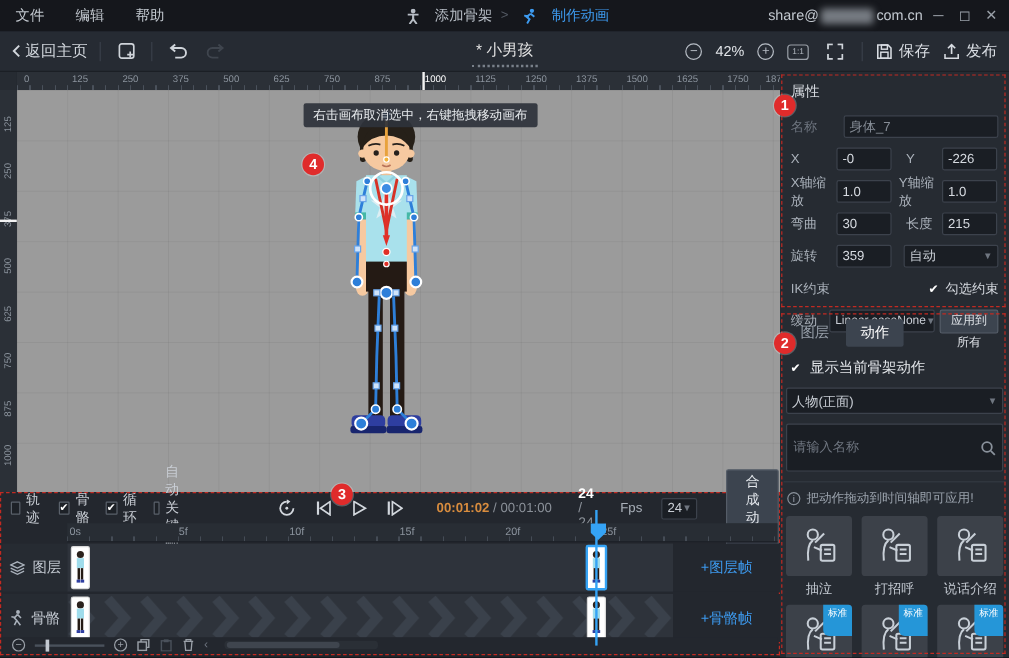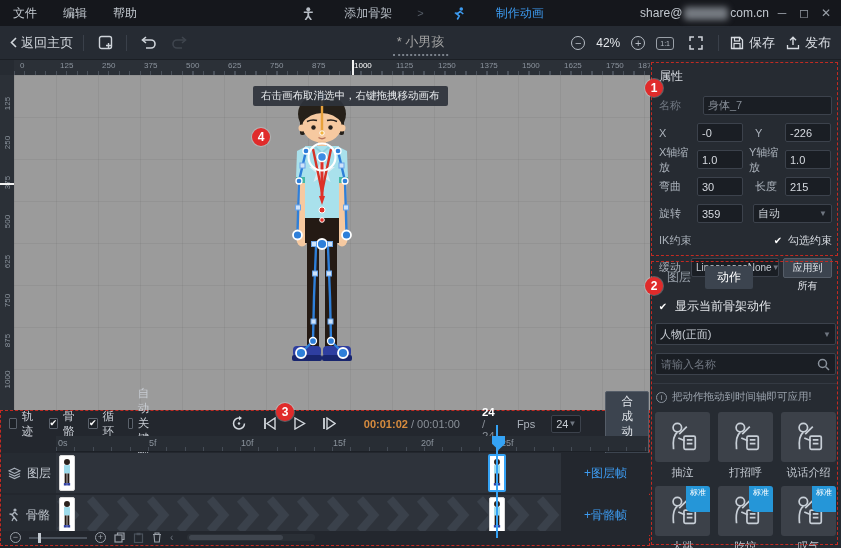--- a/index.html
+++ b/index.html
@@ -3,36 +3,36 @@
 <meta charset="utf-8">
 <style>
   * { margin:0; padding:0; box-sizing:border-box; }
   html,body { background:#101216; }
   body { font-family:"Liberation Sans", sans-serif; }
   #app { position:relative; width:841px; height:548px; background:#202329; overflow:hidden; color:#c9ced6; font-size:12px; user-select:none; }
 
   
   .menubar { position:absolute; top:0; left:0; right:0; height:26px; background:#15171c; display:flex; align-items:center; z-index:20; }
   .menubar .mitem { padding:0 13px; color:#c3c9d0; font-size:12px; line-height:26px; cursor:default; }
-  .crumbs { position:absolute; left:50%; top:0; transform:translateX(-50%); height:26px; display:flex; align-items:center; gap:25px; }
+  .crumbs { position:absolute; left:50%; top:0; transform:translateX(-50%); height:26px; display:flex; align-items:center; gap:7px; }
   .crumbs .glabel { color:#b7bdc5; }
   .crumbs .sep { color:#555c66; font-size:11px; }
   .crumbs .active { color:#3d9bf0; }
   .account { position:absolute; right:72px; top:0; height:26px; display:flex; align-items:center; gap:2px; color:#c3c9d0; font-size:12px; }
   .blurred { display:inline-block; width:44px; height:13px; background:#767b82; border-radius:3px; filter:blur(3px); }
   .winbtns { position:absolute; right:4px; top:0; height:26px; display:flex; }
   .winbtns span { width:22px; text-align:center; line-height:26px; color:#9aa0a8; font-size:12px; }
 
   
   .toolbar { position:absolute; top:26px; left:0; right:0; height:34px; background:#262b33; display:flex; align-items:center; z-index:19; border-bottom:1px solid #1b1f25; }
   .tb-left { display:flex; align-items:center; gap:10px; padding-left:10px; }
   .backbtn { color:#d2d7dd; font-size:13px; display:flex; align-items:center; gap:4px; }
   .vdiv { width:1px; height:16px; background:#3a404a; }
   .tbicon { display:flex; align-items:center; justify-content:center; width:22px; height:22px; }
-  .doc-title { position:absolute; left:50%; transform:translateX(-50%); top:7px; color:#a3a3a3; font-size:13px; border-bottom:2px dotted #79808a; padding:0 4px 3px; }
+  .doc-title { position:absolute; left:50%; transform:translateX(-50%); top:7px; color:#e5e5e5; font-size:13px; border-bottom:2px dotted #79808a; padding:0 4px 3px; }
   .tb-right { position:absolute; right:10px; top:0; height:34px; display:flex; align-items:center; gap:11px; color:#cfd4da; }
   .circbtn { width:14px; height:14px; border:1.4px solid #b7bdc5; border-radius:50%; display:flex; align-items:center; justify-content:center; font-size:11px; line-height:10px; color:#b7bdc5; }
   .zoomtxt { font-size:12px; color:#e2e5e9; }
   .ratio { border:1px solid #9aa0a8; border-radius:3px; font-size:7px; padding:2px 3px; color:#b7bdc5; }
   .txtbtn { display:flex; align-items:center; gap:5px; font-size:13px; color:#d8dce2; }
 
   
   .hruler { position:absolute; top:60px; left:14px; width:636px; height:15px; background:#2b3037; z-index:5;
             background-image:repeating-linear-gradient(90deg,#4a515b 0 1px,transparent 1px 10.5px); background-size:100% 4px; background-position:0 100%; background-repeat:no-repeat; }
   .hruler span { position:absolute; top:1px; font-size:8px; color:#8b939d; }
@@ -63,21 +63,21 @@
   .chev { color:#6f7680; font-size:8px; }
   .check { width:12px; height:12px; display:flex; align-items:center; justify-content:center; font-size:10px; color:#fff; flex:none; }
   .applybtn { height:20px; background:#3c444f; border:1px solid #555d68; border-radius:2px; color:#dfe3e8; font-size:10px; padding:0 4px; line-height:18px; }
 
   .actpanel { position:absolute; left:3px; top:204px; width:185px; }
   .tabsrow { display:flex; gap:2px; padding:2px 2px 6px; }
   .tab { padding:3px 12px; font-size:12px; color:#98a0aa; border-radius:2px; }
   .tab.active { background:#3c444f; color:#fff; }
   .chkrow { display:flex; align-items:center; gap:6px; padding:3px 4px 8px; color:#e3e6ea; font-size:12px; }
   .bigsel { margin:0 2px 8px; height:22px; }
-  .searchrow { margin:0 2px 8px; height:22px; background:#1a1e24; border:1px solid #3c424c; border-radius:2px; display:flex; align-items:center; padding:0 5px; }
+  .searchrow { margin:0 2px 8px; height:40px; background:#1a1e24; border:1px solid #3c424c; border-radius:2px; display:flex; align-items:center; padding:0 5px; }
   .searchrow input { flex:1; background:transparent; border:none; outline:none; color:#c8cdd4; font-size:11px; font-family:"Liberation Sans",sans-serif; }
   .searchrow input::placeholder { color:#6f7680; }
   .hintrow { border-top:1px solid #343a43; padding:6px 3px; color:#9aa2ac; font-size:10.5px; display:flex; align-items:center; gap:5px; }
   .hinticon { width:11px; height:11px; border:1px solid #8a929c; border-radius:50%; font-size:8px; display:flex; align-items:center; justify-content:center; flex:none; }
   .agrid { display:grid; grid-template-columns:repeat(3,55px); column-gap:8px; row-gap:8px; padding:2px 0 0 2px; }
   .acard { width:55px; }
   .abox { position:relative; width:55px; height:50px; background:#3c4149; border-radius:3px; display:flex; align-items:center; justify-content:center; }
   .abadge { position:absolute; top:0; right:0; background:#2596d8; color:#fff; font-size:8px; padding:1px 4px 14px; border-radius:0 3px 0 5px; }
   .aname { text-align:center; font-size:11px; color:#c3c9d1; margin-top:3px; height:13px;font-family:Liberation Serif, serif; }
 

